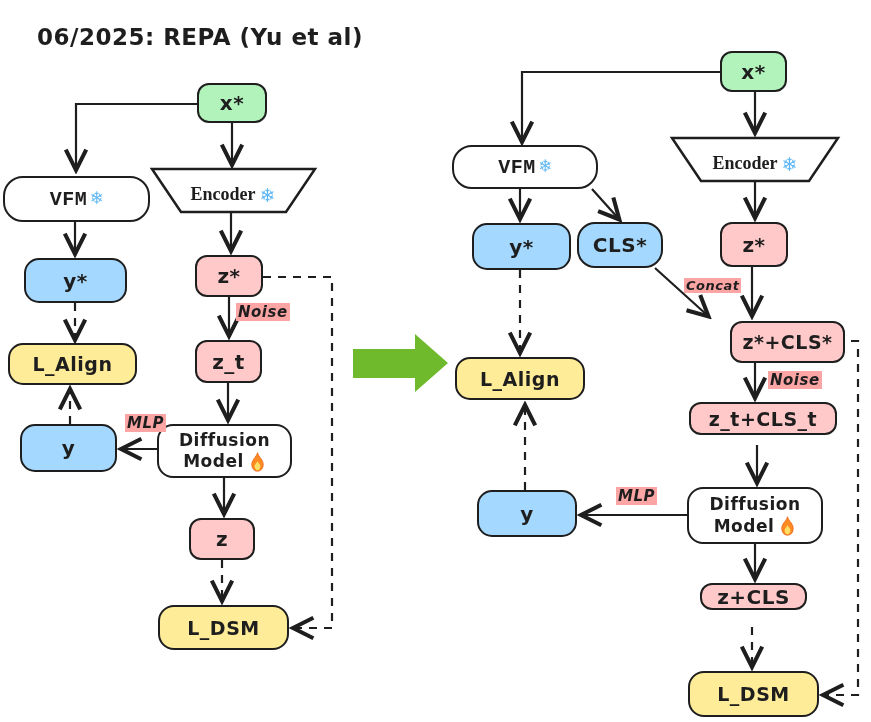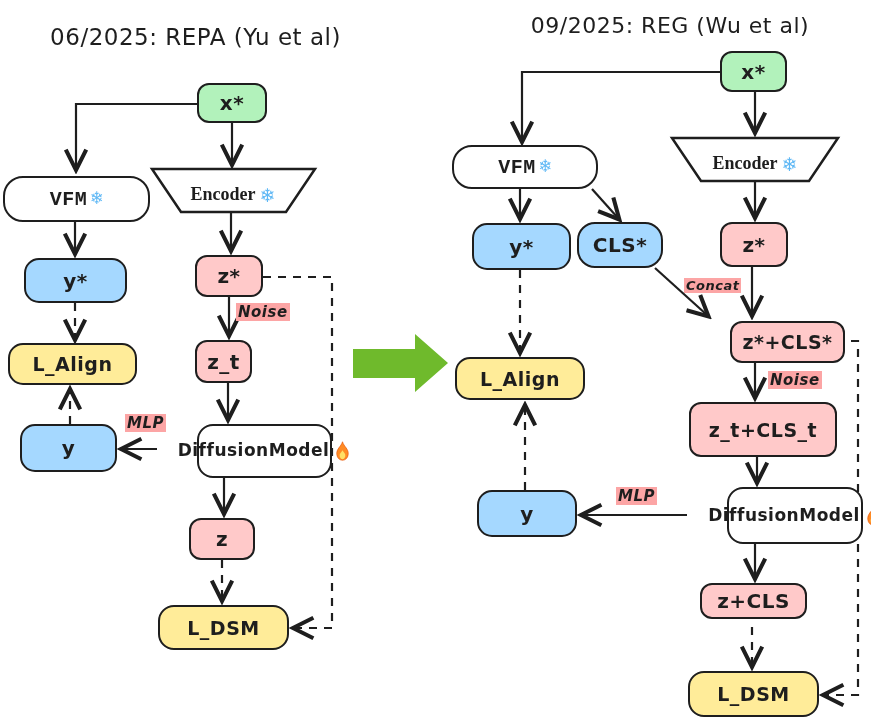--- a/index.html
+++ b/index.html
@@ -19,34 +19,34 @@
     font-size:20px;font-weight:600;letter-spacing:0.5px;
     box-sizing:border-box;text-align:center;
   }
   .pill{border-radius:20px;font-family:Liberation Mono, monospace;}
   .green{background:#b2f2bb;}
   .blue{background:#a5d8ff;}
   .pink{background:#ffc9c9;}
   .yellow{background:#ffec99;}
   .white{background:#ffffff;}
   .title{
-    position:absolute;z-index:2;text-align:center;
-    font-size:23px;font-weight:400;letter-spacing:0.5px;
+    position:absolute;z-index:2;text-align:right;
+    font-size:23px;font-weight:700;letter-spacing:0.5px;
   }
   .edge-label{
     position:absolute;z-index:2;font-size:15px;font-weight:600;
     font-style:italic;letter-spacing:0.5px;background:#fca5a5;padding:0 2px;
   }
   .trap-label{
     position:absolute;z-index:2;display:flex;align-items:flex-end;justify-content:center;
     font-size:18px;font-weight:600;font-family:Liberation Serif, serif;
   }
   .snow{color:#5fb8f5;font-size:19px;font-weight:400;margin-left:4px;line-height:1;}
   .flame{margin-left:5px;vertical-align:-3px;}
-  .two-line{flex-direction:row;font-size:17px;line-height:1.25;font-weight:600;margin-left:40px;}
+  .two-line{flex-direction:column;font-size:17px;line-height:1.25;font-weight:600;}
   .two-line .row{display:flex;align-items:center;justify-content:center;}
 </style>
 </head>
 <body>
 
 <div id="canvas">
 
   <svg id="edges" width="871" height="722">
     <defs>
       <marker id="ah" viewBox="0 0 14 14" markerWidth="13" markerHeight="13" refX="11" refY="7" orient="auto">
@@ -115,21 +115,21 @@
   </div>
 
   <div class="node pink" style="left:195px;top:255px;width:68px;height:42px;">
     <span>z*</span>
   </div>
 
   <div class="node yellow" style="left:8px;top:343px;width:129px;height:42px;border-radius:15px;font-size:19px;">
     <span>L_Align</span>
   </div>
 
-  <div class="node pink" style="left:195px;top:340px;width:57px;height:43px;">
+  <div class="node pink" style="left:195px;top:340px;width:67px;height:43px;">
     <span>z_t</span>
   </div>
 
   <div class="node white two-line" style="left:157px;top:424px;width:135px;height:54px;border-radius:16px;">
     <span class="row">Diffusion</span>
     <span class="row">
       <span>Model</span>
       <svg class="flame" viewBox="0 0 24 28" width="17" height="20">
         <path d="M12 1 C14 8 21 11 20 19 C19.5 24 16 27 12 27 C8 27 4.5 24 4 19 C3 11 10 8 12 1 Z" fill="#ff8b24" stroke="#e8590c" stroke-width="1"></path>
         <path d="M12 13 C13.5 16.5 16.5 17.5 16 21 C15.6 23.8 14 25.5 12 25.5 C10 25.5 8.4 23.8 8 21 C7.5 17.5 10.5 16.5 12 13 Z" fill="#ffe066"></path>
@@ -145,21 +145,20 @@
     <span>z</span>
   </div>
 
   <div class="node yellow" style="left:158px;top:605px;width:131px;height:45px;border-radius:16px;font-size:19px;">
     <span>L_DSM</span>
   </div>
 
   <div class="edge-label" style="left:236px;top:303px;">Noise</div>
   <div class="edge-label" style="left:125px;top:414px;">MLP</div>
 
-  <div class="title" style="left:500px;top:13px;width:340px;font-size:22px;">09/2025: REG (Wu et al)</div>
 
   <div class="node green" style="left:720px;top:51px;width:67px;height:41px;">
     <span>x*</span>
   </div>
 
   <div class="node white pill" style="left:452px;top:145px;width:146px;height:44px;">
     <span>VFM</span>
     <span class="snow">❄</span>
   </div>
 
@@ -181,40 +180,40 @@
   </div>
 
   <div class="node pink" style="left:730px;top:321px;width:115px;height:42px;font-size:19px;">
     <span>z*+CLS*</span>
   </div>
 
   <div class="node yellow" style="left:455px;top:357px;width:130px;height:43px;border-radius:15px;font-size:19px;">
     <span>L_Align</span>
   </div>
 
-  <div class="node pink" style="left:689px;top:402px;width:148px;height:55px;font-size:19px;">
+  <div class="node pink" style="left:689px;top:402px;width:148px;height:33px;font-size:19px;">
     <span>z_t+CLS_t</span>
   </div>
 
   <div class="node white two-line" style="left:687px;top:487px;width:136px;height:57px;border-radius:16px;">
     <span class="row">Diffusion</span>
     <span class="row">
       <span>Model</span>
       <svg class="flame" viewBox="0 0 24 28" width="17" height="20">
         <path d="M12 1 C14 8 21 11 20 19 C19.5 24 16 27 12 27 C8 27 4.5 24 4 19 C3 11 10 8 12 1 Z" fill="#ff8b24" stroke="#e8590c" stroke-width="1"></path>
         <path d="M12 13 C13.5 16.5 16.5 17.5 16 21 C15.6 23.8 14 25.5 12 25.5 C10 25.5 8.4 23.8 8 21 C7.5 17.5 10.5 16.5 12 13 Z" fill="#ffe066"></path>
       </svg>
     </span>
   </div>
 
   <div class="node blue" style="left:477px;top:490px;width:100px;height:47px;border-radius:15px;">
     <span>y</span>
   </div>
 
-  <div class="node pink" style="left:700px;top:583px;width:107px;height:36px;">
+  <div class="node pink" style="left:700px;top:583px;width:107px;height:27px;">
     <span>z+CLS</span>
   </div>
 
   <div class="node yellow" style="left:688px;top:671px;width:131px;height:46px;border-radius:16px;font-size:19px;">
     <span>L_DSM</span>
   </div>
 
   <div class="edge-label" style="left:684px;top:278px;font-size:13px;">Concat</div>
   <div class="edge-label" style="left:768px;top:371px;">Noise</div>
   <div class="edge-label" style="left:616px;top:487px;">MLP</div>

